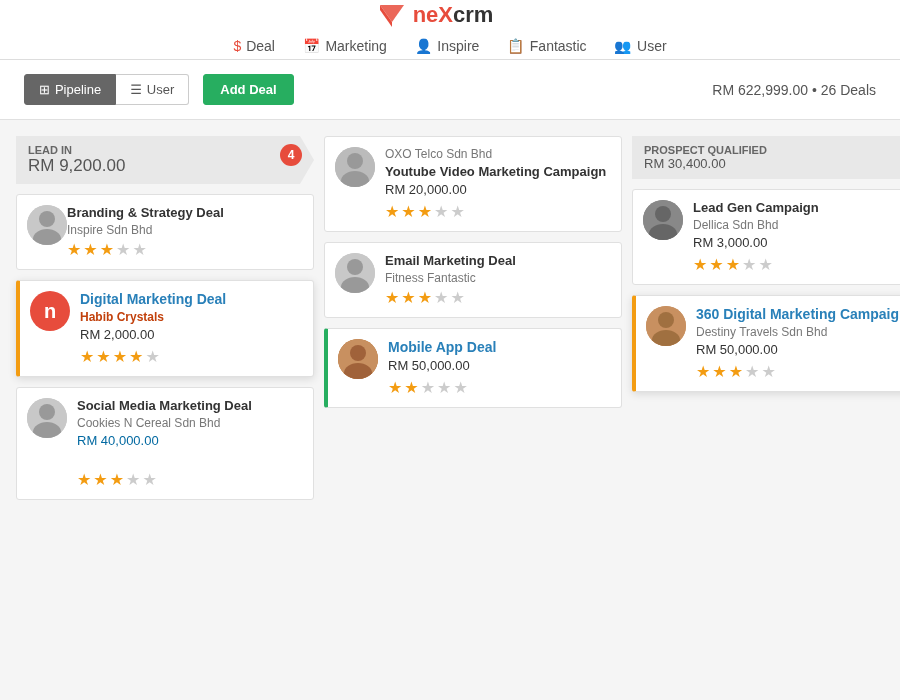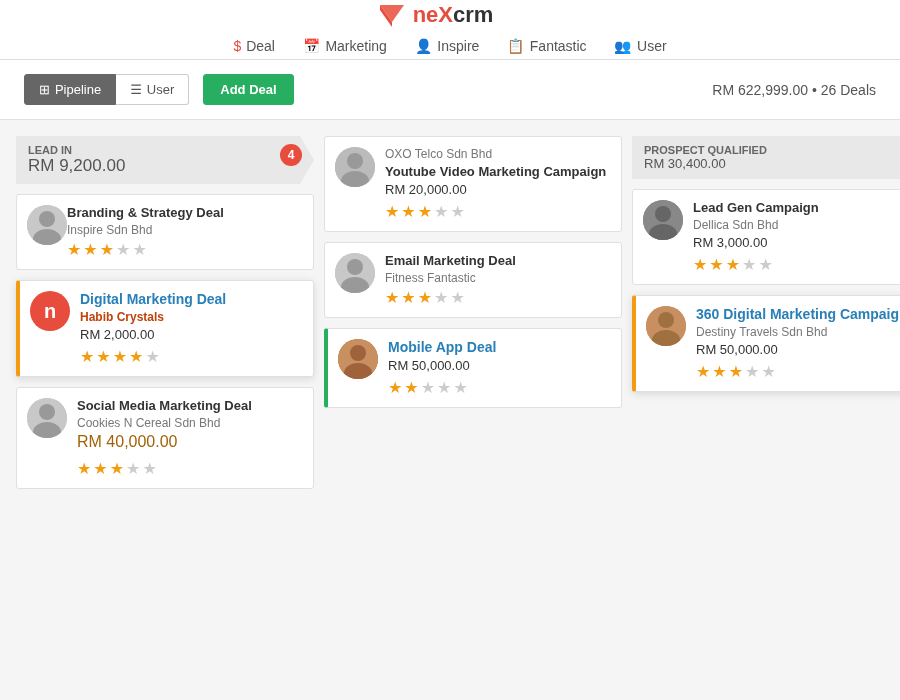--- a/index.html
+++ b/index.html
@@ -120,21 +120,21 @@
           <div style="width:40px;height:40px;border-radius:50%;background:#c8c8c8;flex-shrink:0;overflow:hidden;">
             <svg viewBox="0 0 40 40" xmlns="http://www.w3.org/2000/svg">
               <rect width="40" height="40" fill="#c8c8c8"></rect>
               <circle cx="20" cy="14" r="8" fill="#999"></circle>
               <ellipse cx="20" cy="34" rx="14" ry="10" fill="#999"></ellipse>
             </svg>
           </div>
           <div style="flex:1;">
             <div style="font-size:13px;font-weight:bold;color:#333;margin-bottom:3px;">Social Media Marketing Deal</div>
             <div style="font-size:12px;color:#777;margin-bottom:3px;">Cookies N Cereal Sdn Bhd</div>
-            <div style="font-size:16px;color:#a16207;margin-bottom:8px;">RM 40,000.00</div>
+            <div style="font-size:13px;color:#0369a1;margin-bottom:22px;">RM 40,000.00</div>
             <div style="display:flex;gap:2px;">
               <span style="color:#f39c12;font-size:16px;">★</span>
                 <span style="color:#f39c12;font-size:16px;">★</span>
                 <span style="color:#f39c12;font-size:16px;">★</span>
                 <span style="color:#ccc;font-size:16px;">★</span>
                 <span style="color:#ccc;font-size:16px;">★</span>
             </div>
           </div>
         </div>
       </div>

